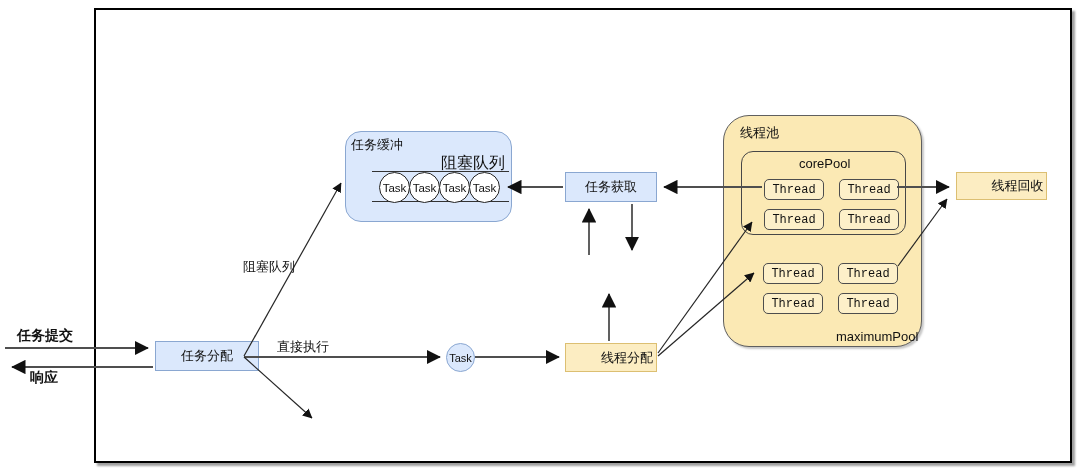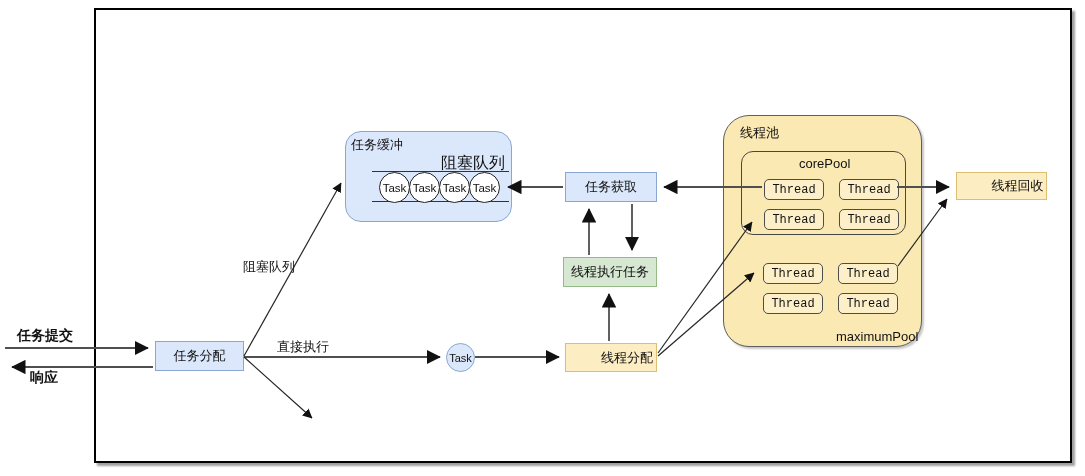--- a/index.html
+++ b/index.html
@@ -47,25 +47,24 @@
 <body>
 
 <div class="stage">
 
   <div class="frame"></div>
 
 
   <div class="iolabel" style="left:17px;top:327px;">任务提交</div>
   <div class="iolabel" style="left:30px;top:369px;">响应</div>
 
-  <div class="node blue" style="left:155px;top:341px;width:89px;height:30px;font-family:Liberation Serif, serif;">任务分配</div>
+  <div class="node blue" style="left:155px;top:341px;width:104px;height:30px;font-family:Liberation Serif, serif;">任务分配</div>
   <div class="node blue circle" style="left:446px;top:343px;width:29px;height:29px;">Task</div>
   <div class="node yellow" style="left:565px;top:343px;width:92px;height:29px;">线程分配</div>
   <div class="node blue" style="left:565px;top:172px;width:92px;height:30px;">任务获取</div>
-  <div class="node green" style="left:563px;top:257px;width:94px;height:30px;">线程执行任务</div>
   <div class="node yellow" style="left:956px;top:172px;width:91px;height:28px;">线程回收</div>
 
   <div class="edgelabel" style="left:243px;top:258px;">阻塞队列</div>
   <div class="edgelabel" style="left:277px;top:338px;">直接执行</div>
 
   <div class="buffer">
     <div class="btitle">任务缓冲</div>
     <div class="qlabel">阻塞队列</div>
     <div class="qline" style="top:39px;"></div>
     <div class="qline" style="top:69px;"></div>

